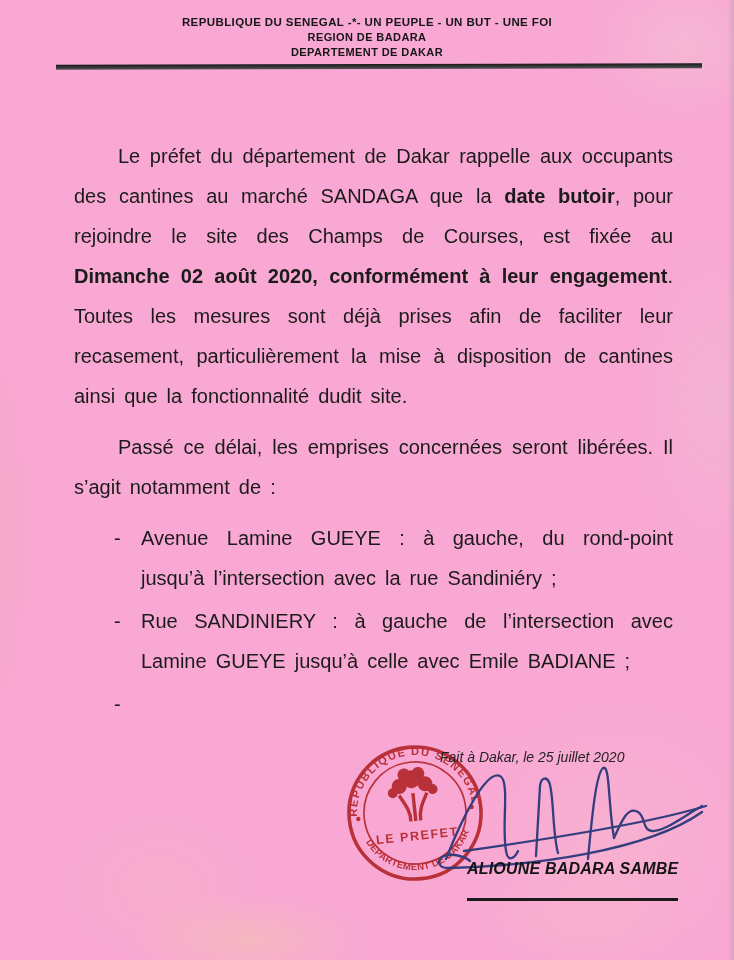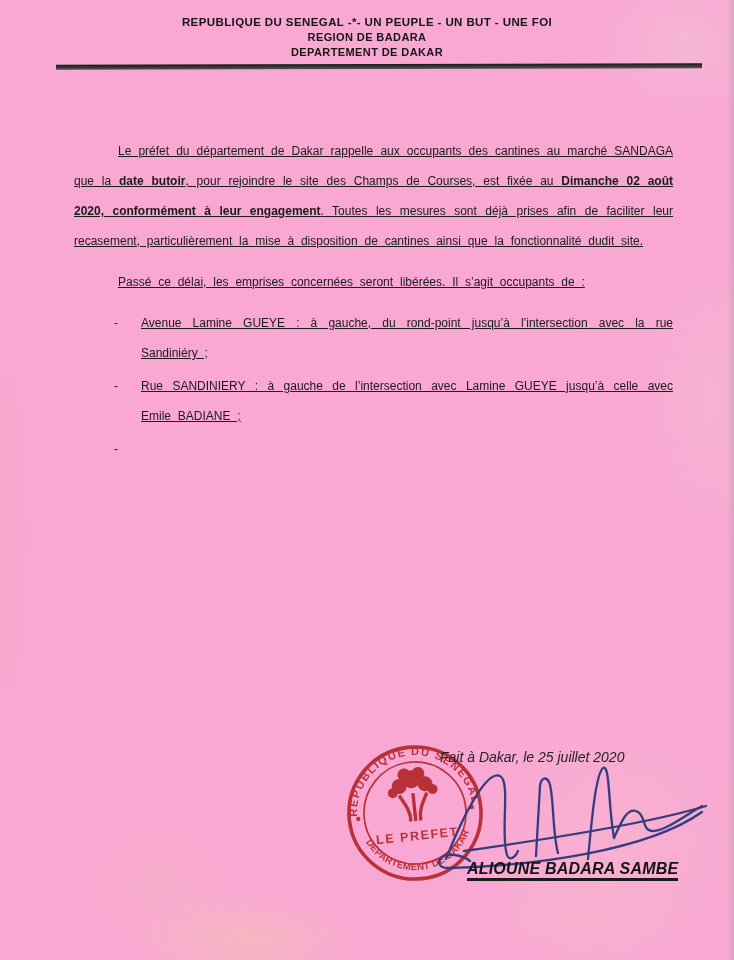--- a/index.html
+++ b/index.html
@@ -25,33 +25,33 @@
   .lh2{font-size:11px;letter-spacing:.4px;line-height:15px;}
   .lh3{font-size:11px;letter-spacing:.4px;line-height:15px;}
   .rule{position:absolute;left:56px;top:64px;width:646px;height:5px;
     background:linear-gradient(#171717,#555);transform:rotate(-.15deg);}
 
   .doc-title{position:absolute;left:0;top:95px;width:100%;text-align:center;
     font-size:18px;font-weight:bold;letter-spacing:.3px;color:#151515;}
 
   
   .body-text{position:absolute;left:74px;top:136px;width:599px;
-    font-size:12px;line-height:30px;text-align:justify;word-spacing:3.5px;color:#1b1b1b;text-decoration:underline;}
+    font-size:20px;line-height:40px;text-align:justify;word-spacing:3.5px;color:#1b1b1b;}
   .para{text-indent:44px;margin:0 0 11px 0;}
   .b{font-weight:bold;}
   .bullets{margin:2px 0 0 40px;}
   .bullet{position:relative;padding-left:27px;margin-bottom:3px;}
   .dash{position:absolute;left:0;top:0;text-indent:0;}
 
   
   .date-line{position:absolute;left:440px;top:749px;font-size:14px;font-style:italic;color:#242424;z-index:4;white-space:nowrap;}
   .stamp{position:absolute;left:345px;top:743px;width:140px;height:140px;z-index:2;opacity:.93;}
   .signature{position:absolute;left:412px;top:756px;width:300px;height:132px;z-index:3;}
   .signatory{position:absolute;left:467px;top:860px;font-size:16px;font-weight:bold;font-style:italic;
-    letter-spacing:.2px;color:#141414;border-bottom:3px solid #1a1a1a;padding-bottom:0;z-index:4;white-space:nowrap;}
+    letter-spacing:.2px;color:#141414;border-bottom:3px solid #1a1a1a;padding-bottom:20px;z-index:4;white-space:nowrap;}
 </style>
 </head>
 <body>
 
 <div class="page">
 
   <div class="tint t-left"></div>
   <div class="tint t-bl"></div>
   <div class="tint t-by"></div>
   <div class="tint t-br"></div>
@@ -63,21 +63,21 @@
   <div class="letterhead">
     <div class="lh1">REPUBLIQUE DU SENEGAL  -*- UN PEUPLE - UN BUT - UNE FOI</div>
     <div class="lh2">REGION DE BADARA</div>
     <div class="lh3">DEPARTEMENT DE DAKAR</div>
   </div>
   <div class="rule"></div>
 
 
   <div class="body-text">
     <div class="para"><span>Le préfet du département de Dakar rappelle aux occupants des cantines au marché SANDAGA que la </span><span class="b">date butoir</span><span>, pour rejoindre le site des Champs de Courses, est fixée au </span><span class="b">Dimanche 02 août 2020, conformément à leur engagement</span><span>. Toutes les mesures sont déjà prises afin de faciliter leur recasement, particulièrement la mise à disposition de cantines ainsi que la fonctionnalité dudit site.</span></div>
-    <div class="para"><span>Passé ce délai, les emprises concernées seront libérées. Il s’agit occupants de :</span></div>
+    <div class="para"><span>Passé ce délai, les emprises concernées seront libérées. Il s’agit notamment de :</span></div>
     <div class="bullets">
       <div class="bullet">
         <span class="dash">-</span>
         <span>Avenue Lamine GUEYE : à gauche, du rond-point jusqu’à l’intersection avec la rue Sandiniéry ;</span>
       </div>
       <div class="bullet">
         <span class="dash">-</span>
         <span>Rue SANDINIERY : à gauche de l’intersection avec Lamine GUEYE jusqu’à celle avec Emile BADIANE ;</span>
       </div>
       <div class="bullet">

